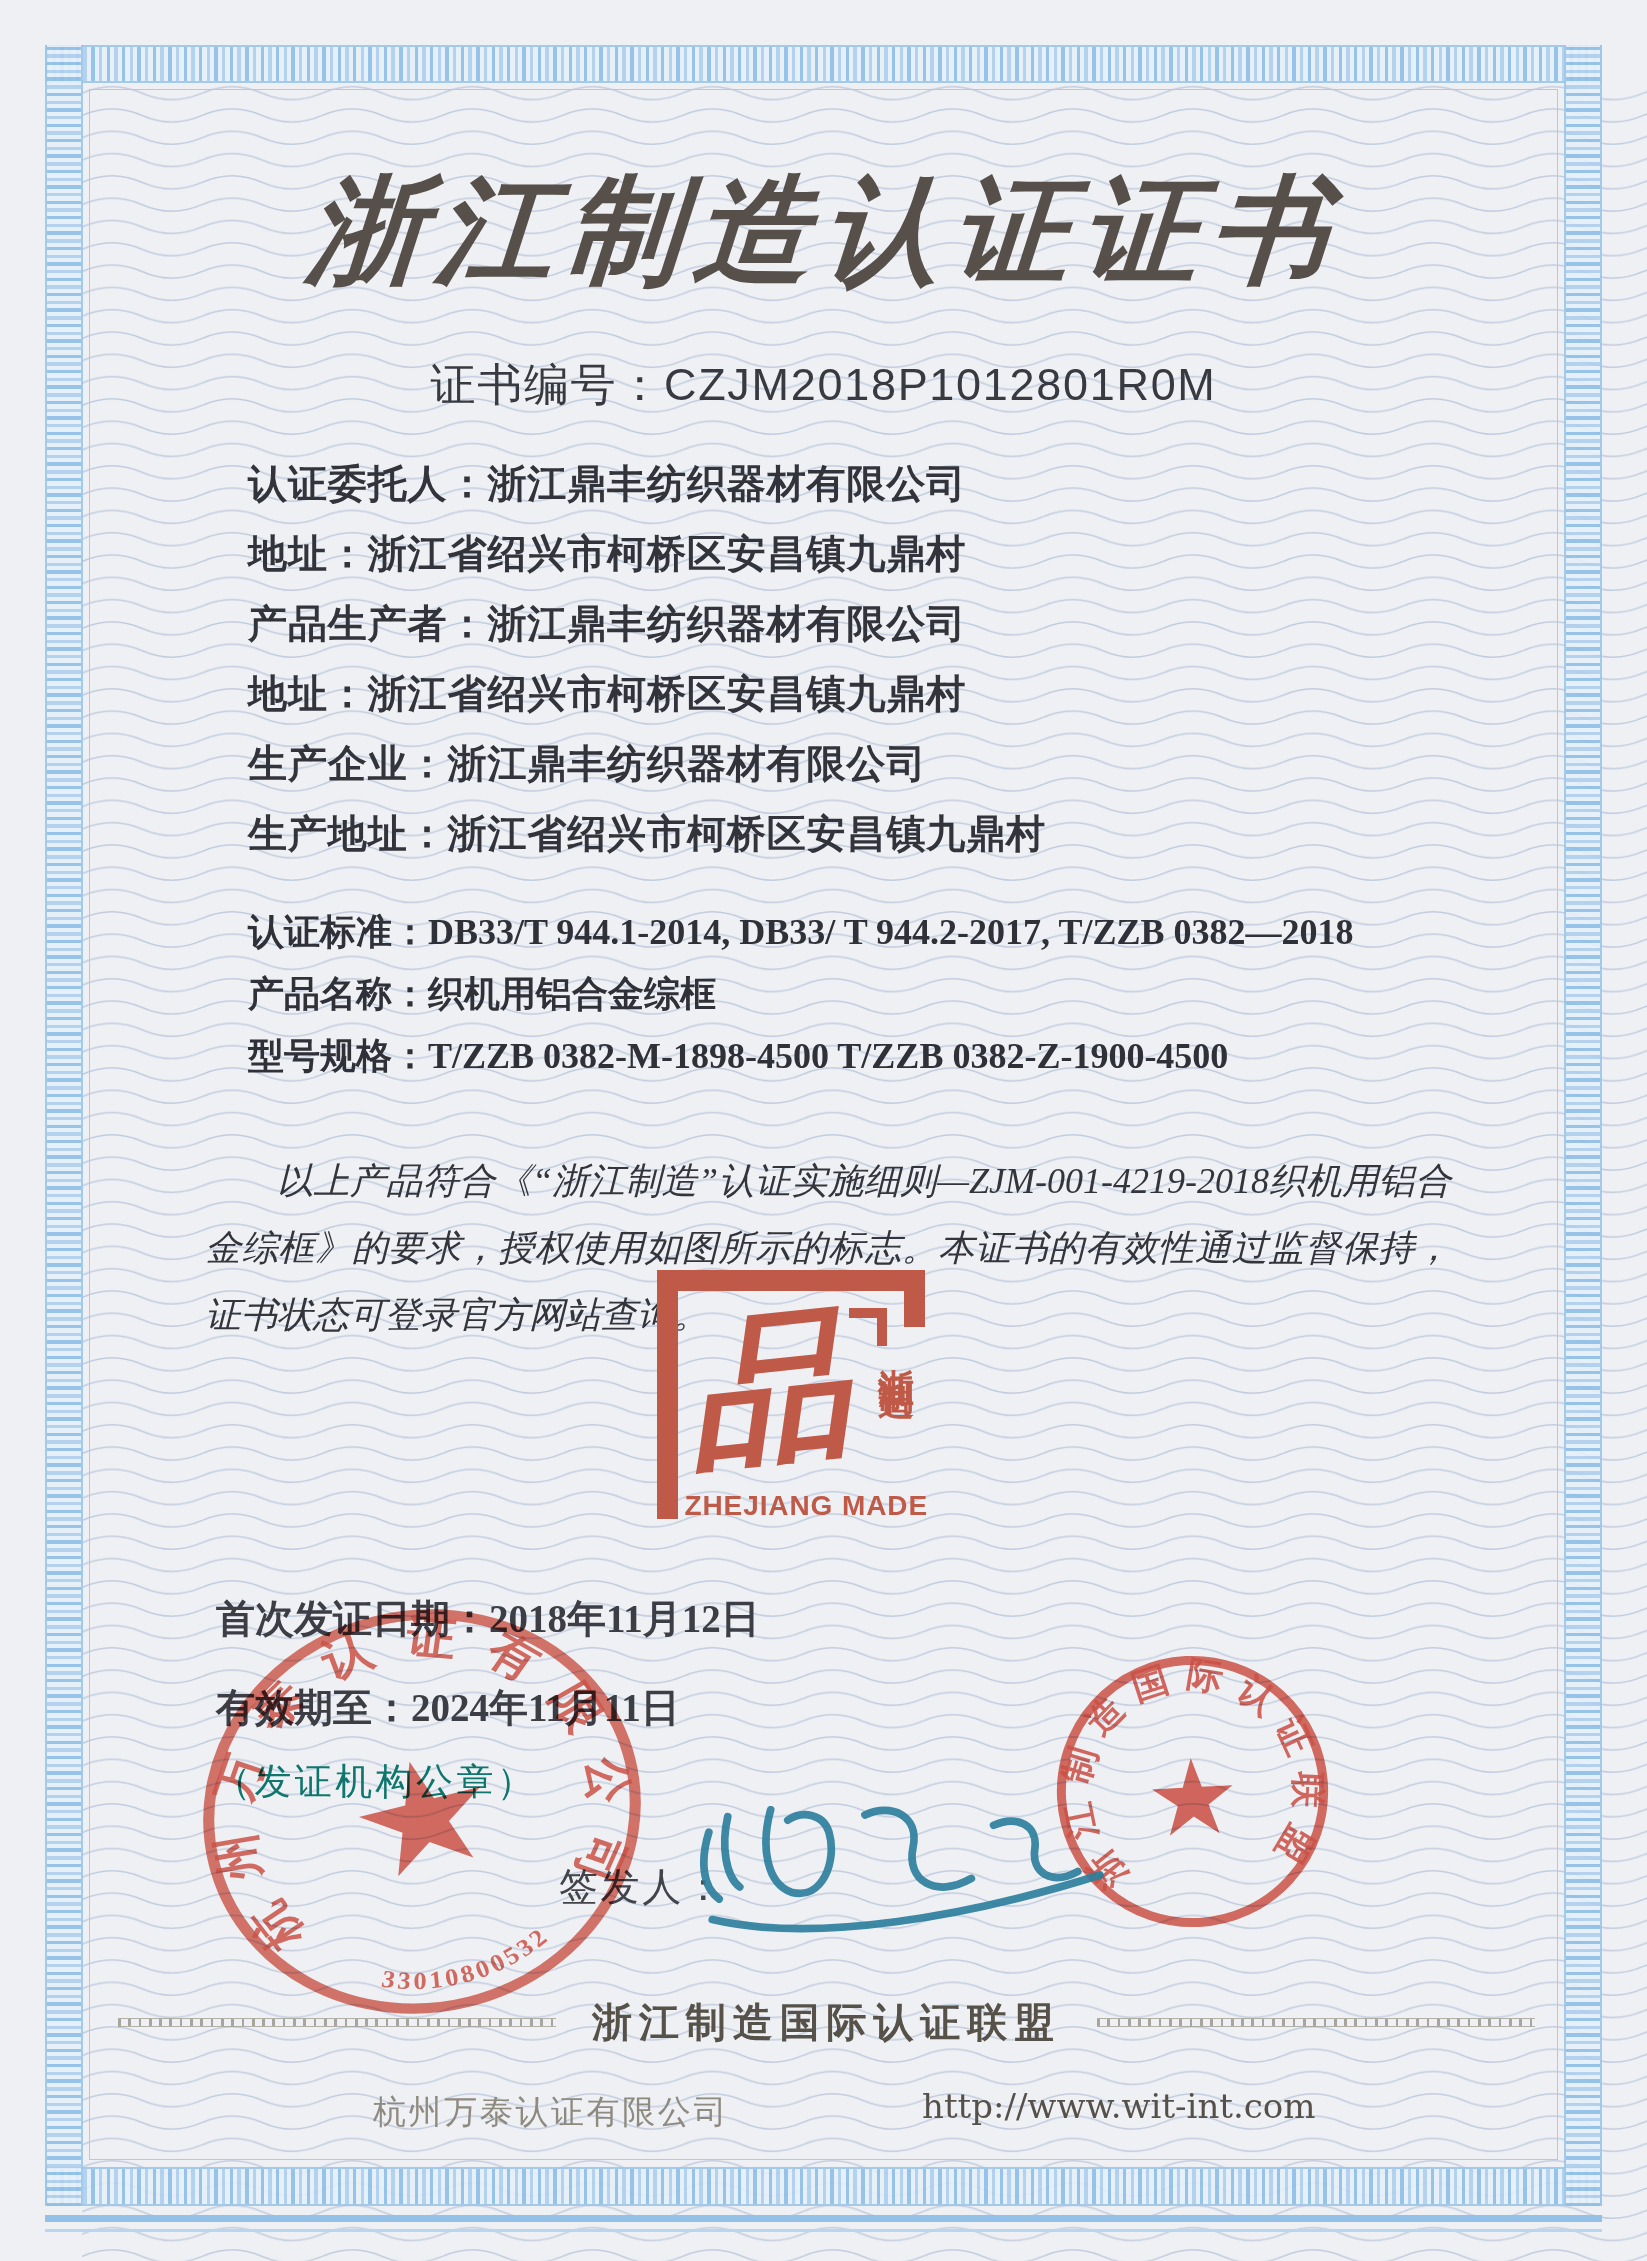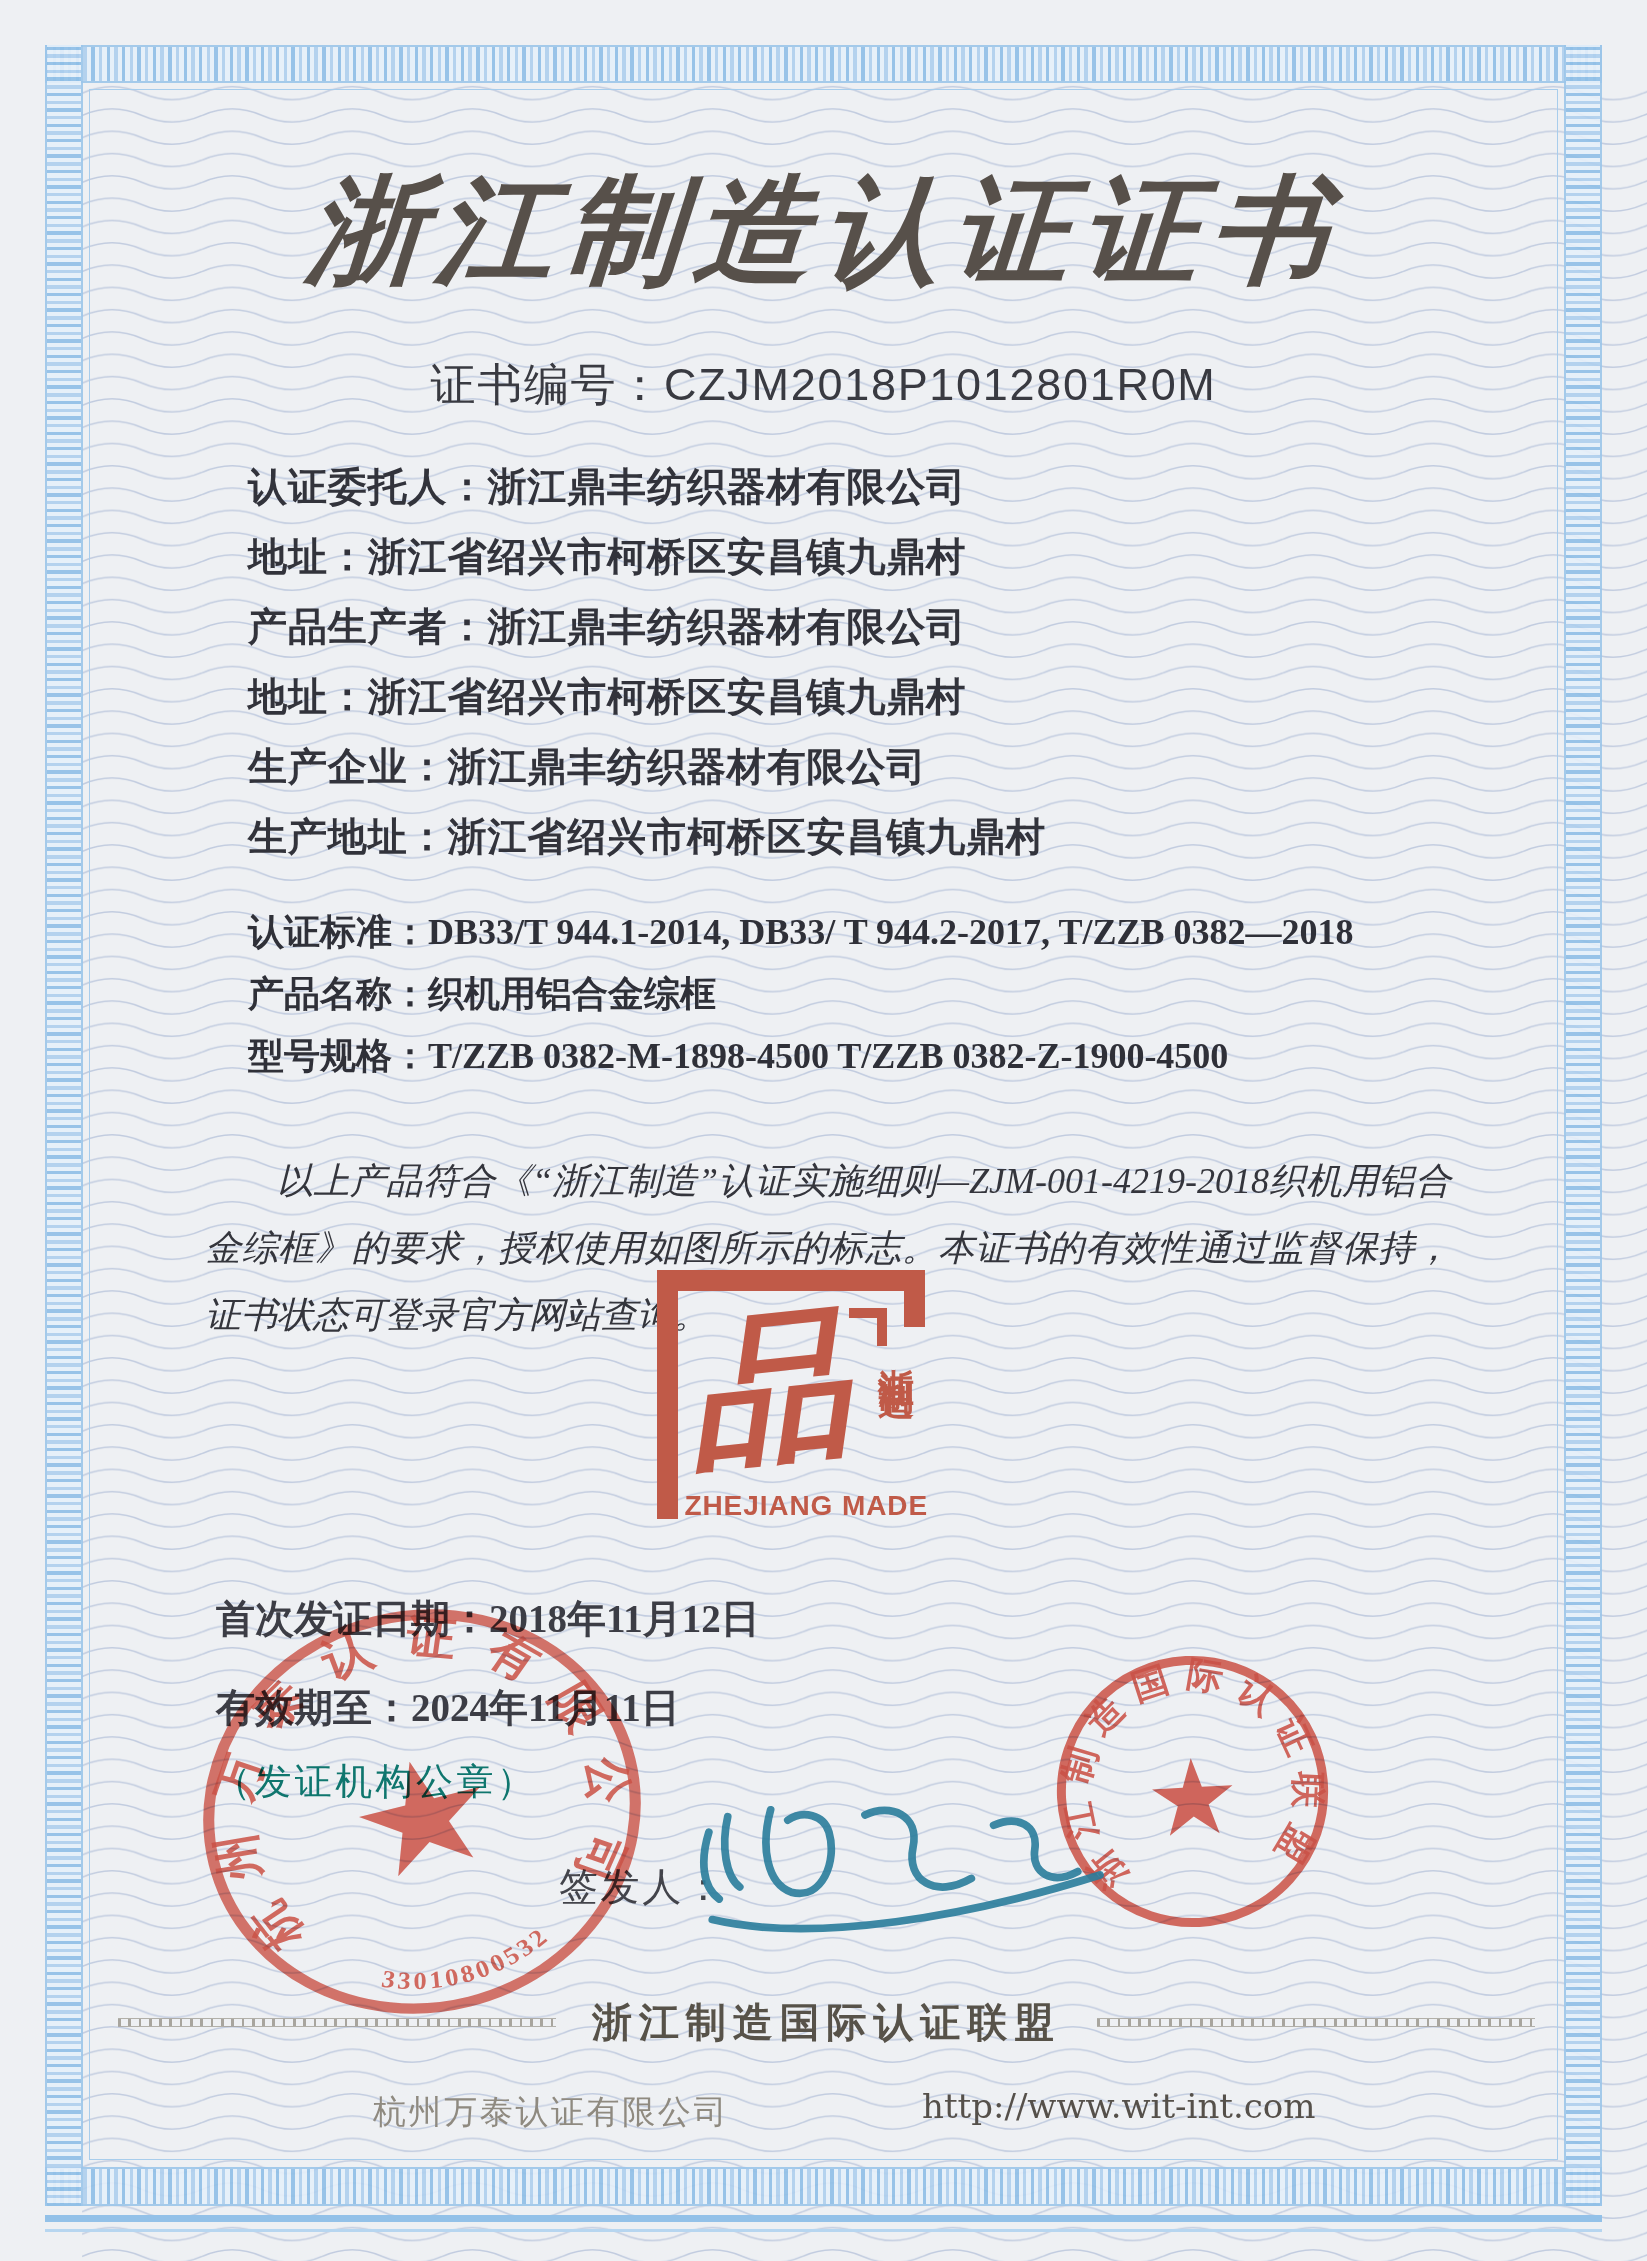--- a/index.html
+++ b/index.html
@@ -25,21 +25,21 @@
   .z { position:absolute; z-index:3; }
   .title {
     top:153px; left:0; width:100%; text-align:center;
     font-family:"DejaVu Serif", serif; font-style:italic; font-weight:700;
     font-size:117px; letter-spacing:12px; color:#57504a; transform:skewX(-4deg);
   }
   .certno {
     top:355px; left:0; width:100%; text-align:center;
     font-family:"Liberation Sans", sans-serif; font-size:45px; color:#393a41; letter-spacing:1.7px;
   }
-  .fields { top:467px; left:248px; right:195px; display:flex; flex-direction:column; gap:29px; }
+  .fields { top:467px; left:248px; right:195px; display:flex; flex-direction:column; gap:29px;font-family:Liberation Mono, monospace; }
   .field-row { font-size:39px; font-weight:700; color:#32333b; line-height:1.05; letter-spacing:0.9px; }
   .specs { top:914px; left:248px; right:160px; display:flex; flex-direction:column; gap:24px; }
   .spec-row { font-size:36px; font-weight:600; color:#2f3038; line-height:1.05; }
   .statement {
     top:1148px; left:205px; right:196px;
     font-family:Liberation Serif, serif; font-style:italic;
     font-size:36px; color:#34353c; line-height:67px; text-indent:72px; text-align:justify;
   }
   
   .logo { top:1270px; left:657px; width:268px; height:249px; color:#c05a48; }

